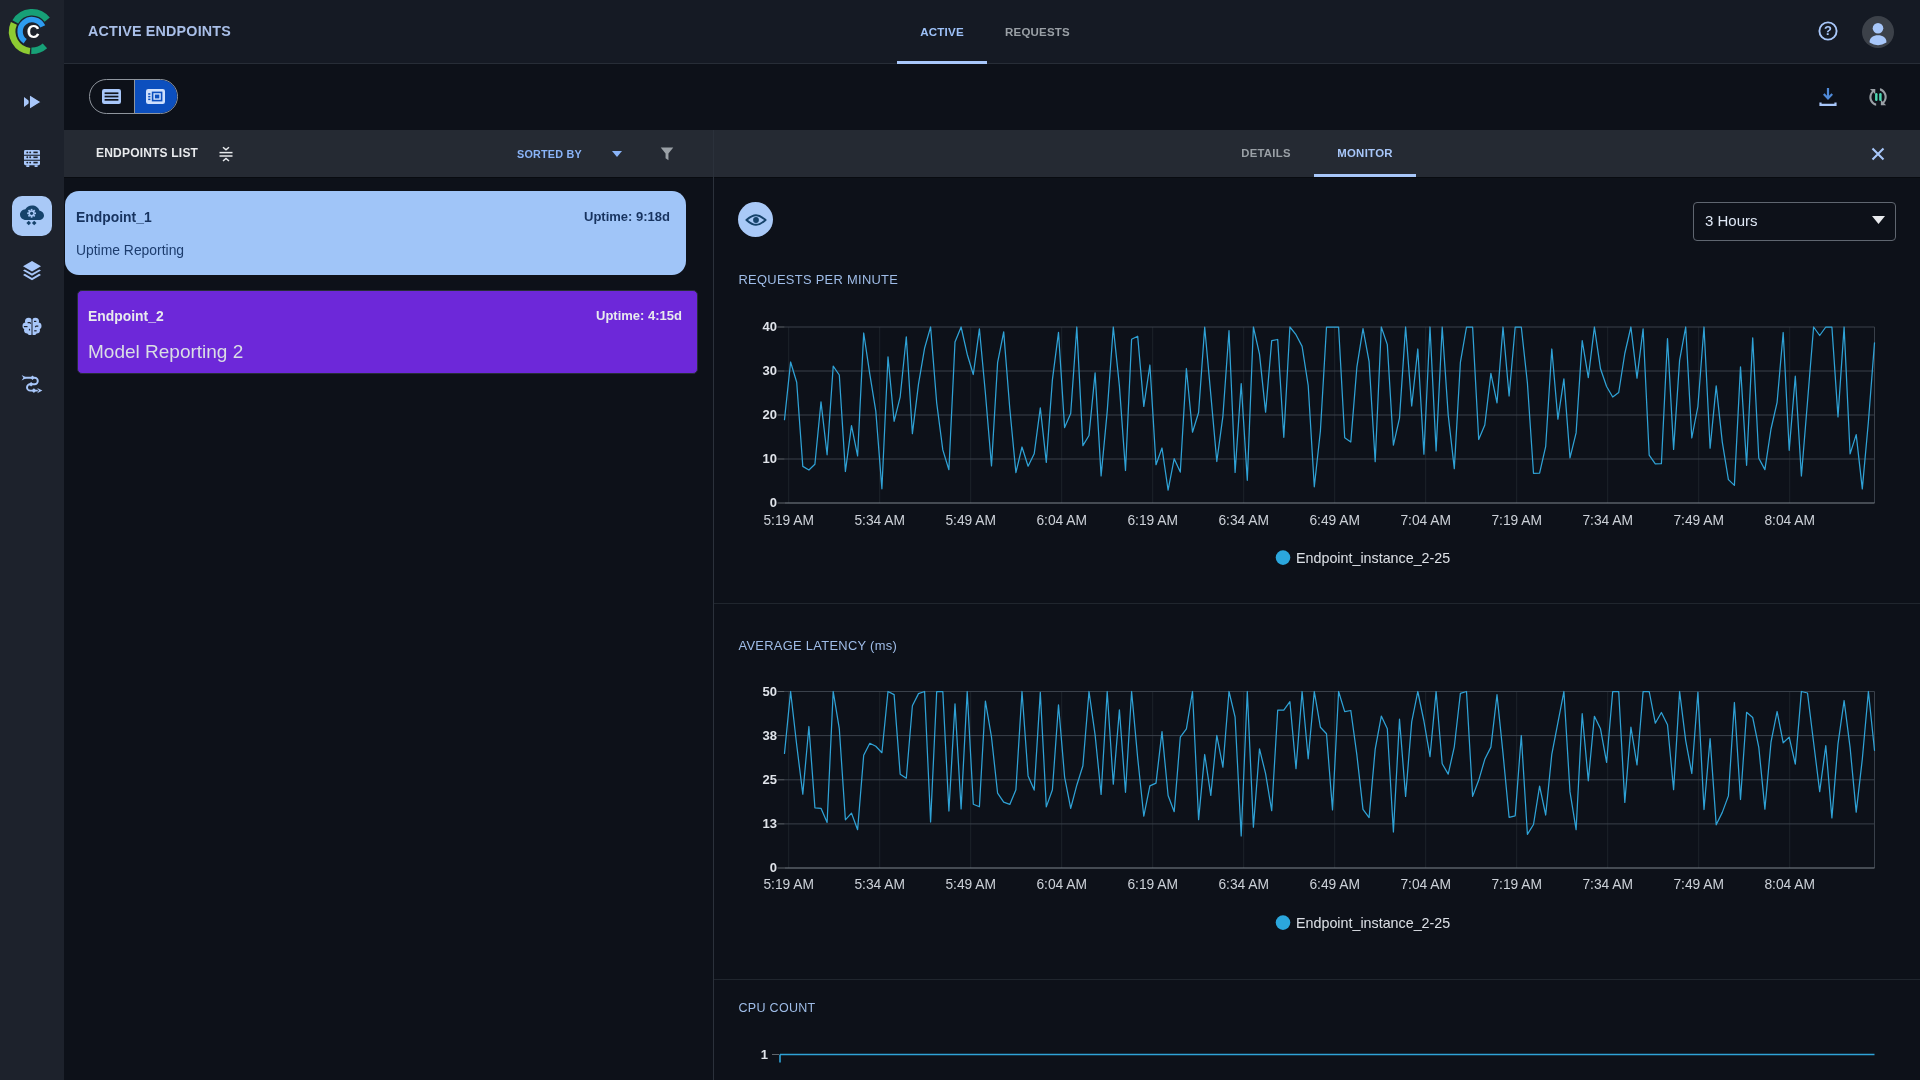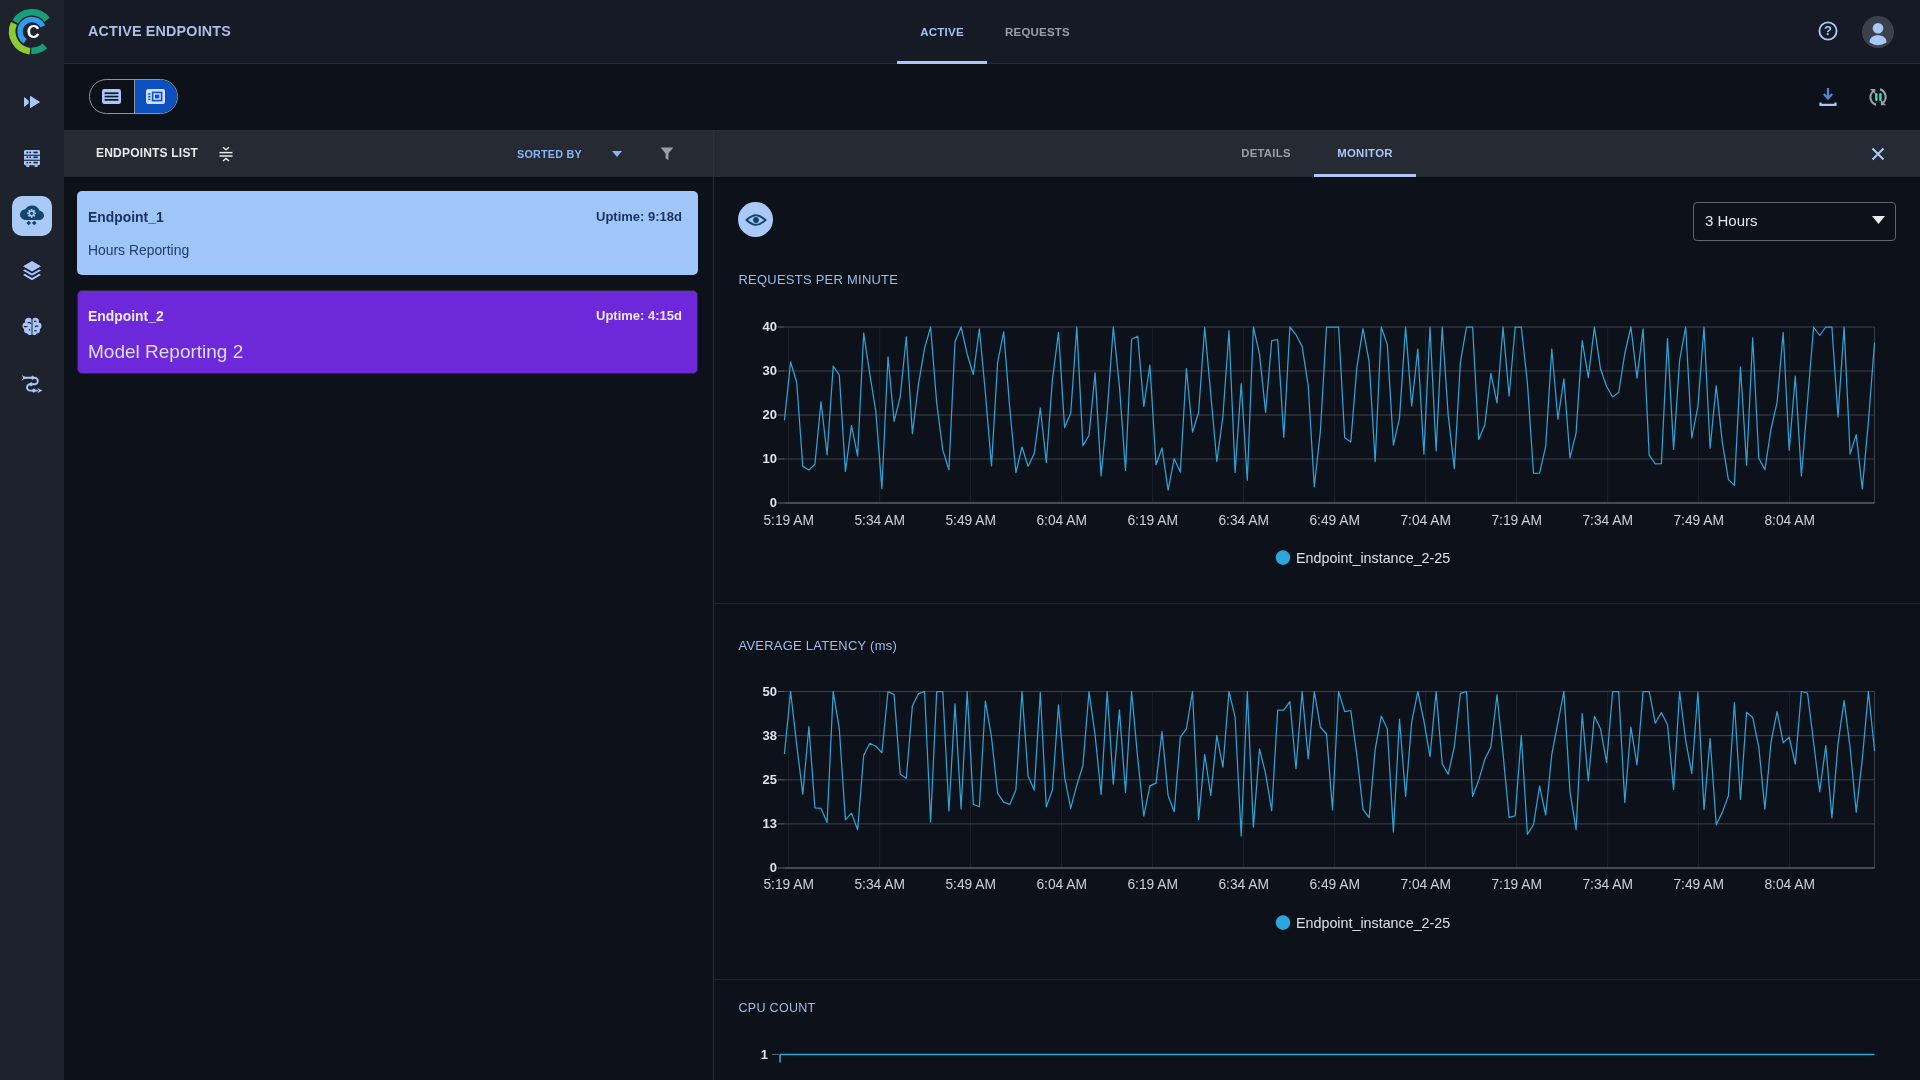--- a/index.html
+++ b/index.html
@@ -79,24 +79,24 @@
 <div class="abs" style="left:1216px;top:130px;width:100px;height:37px;line-height:47px;text-align:center;font-size:11.3px;font-weight:700;letter-spacing:0.3px;color:#9aa0a6">DETAILS</div>
 <div class="abs" style="left:1314px;top:130px;width:102px;height:47px;line-height:47px;text-align:center;font-size:11.4px;font-weight:700;letter-spacing:0.3px;color:#a8c7fa">MONITOR</div>
 <div class="abs" style="left:1314px;top:174px;width:102px;height:3px;background:#a8c7fa"></div>
 <svg style="position:absolute;left:1871px;top:147px" width="14" height="14" viewBox="0 0 14 14">
     <path d="M1.5 1.5 L12.5 12.5 M12.5 1.5 L1.5 12.5" stroke="#a8c7fa" stroke-width="2.1" fill="none"></path>
   </svg>
 <div class="abs" style="left:64px;top:177px;width:1856px;height:1px;background:#080b10"></div>
 
 <div class="abs" style="left:713px;top:130px;width:1px;height:950px;background:#2b313b"></div>
 
-<div class="abs" style="left:77px;top:191px;width:621px;height:84px;background:#a0c5f8;border-radius:5px">
+<div class="abs" style="left:65px;top:191px;width:621px;height:84px;background:#a0c5f8;border-radius:14px">
   <div style="position:absolute;left:11px;top:18px;font-size:13.9px;font-weight:700;color:#17335f">Endpoint_1</div>
   <div style="position:absolute;right:16px;top:18px;font-size:13px;font-weight:700;color:#17335f">Uptime: 9:18d</div>
-  <div style="position:absolute;left:11px;top:51px;font-size:13.9px;color:#1d3d6e">Hours Reporting</div>
+  <div style="position:absolute;left:11px;top:51px;font-size:13.9px;color:#1d3d6e">Uptime Reporting</div>
 </div>
 <div class="abs" style="left:77px;top:290px;width:621px;height:84px;background:#6d28d9;border:1px solid #272d38;border-radius:5px">
   <div style="position:absolute;left:10px;top:17px;font-size:13.9px;font-weight:700;color:#e8eaed">Endpoint_2</div>
   <div style="position:absolute;right:15px;top:17px;font-size:13px;font-weight:700;color:#e8eaed">Uptime: 4:15d</div>
   <div style="position:absolute;left:10px;top:50px;font-size:19px;color:#dadee4">Model Reporting 2</div>
 </div>
 
 <div class="abs" style="left:738px;top:202px;width:35px;height:35px;border-radius:50%;background:#a9c9f7"></div>
 <svg style="position:absolute;left:743.5px;top:207.5px" width="24" height="24" viewBox="0 0 24 24">
     <path d="M12 7.2 c-4.4 0-8 3.6-9.4 4.8 1.4 1.2 5 4.8 9.4 4.8 s8-3.6 9.4-4.8 C20 10.8 16.4 7.2 12 7.2 z" fill="none" stroke="#16436b" stroke-width="2"></path>

